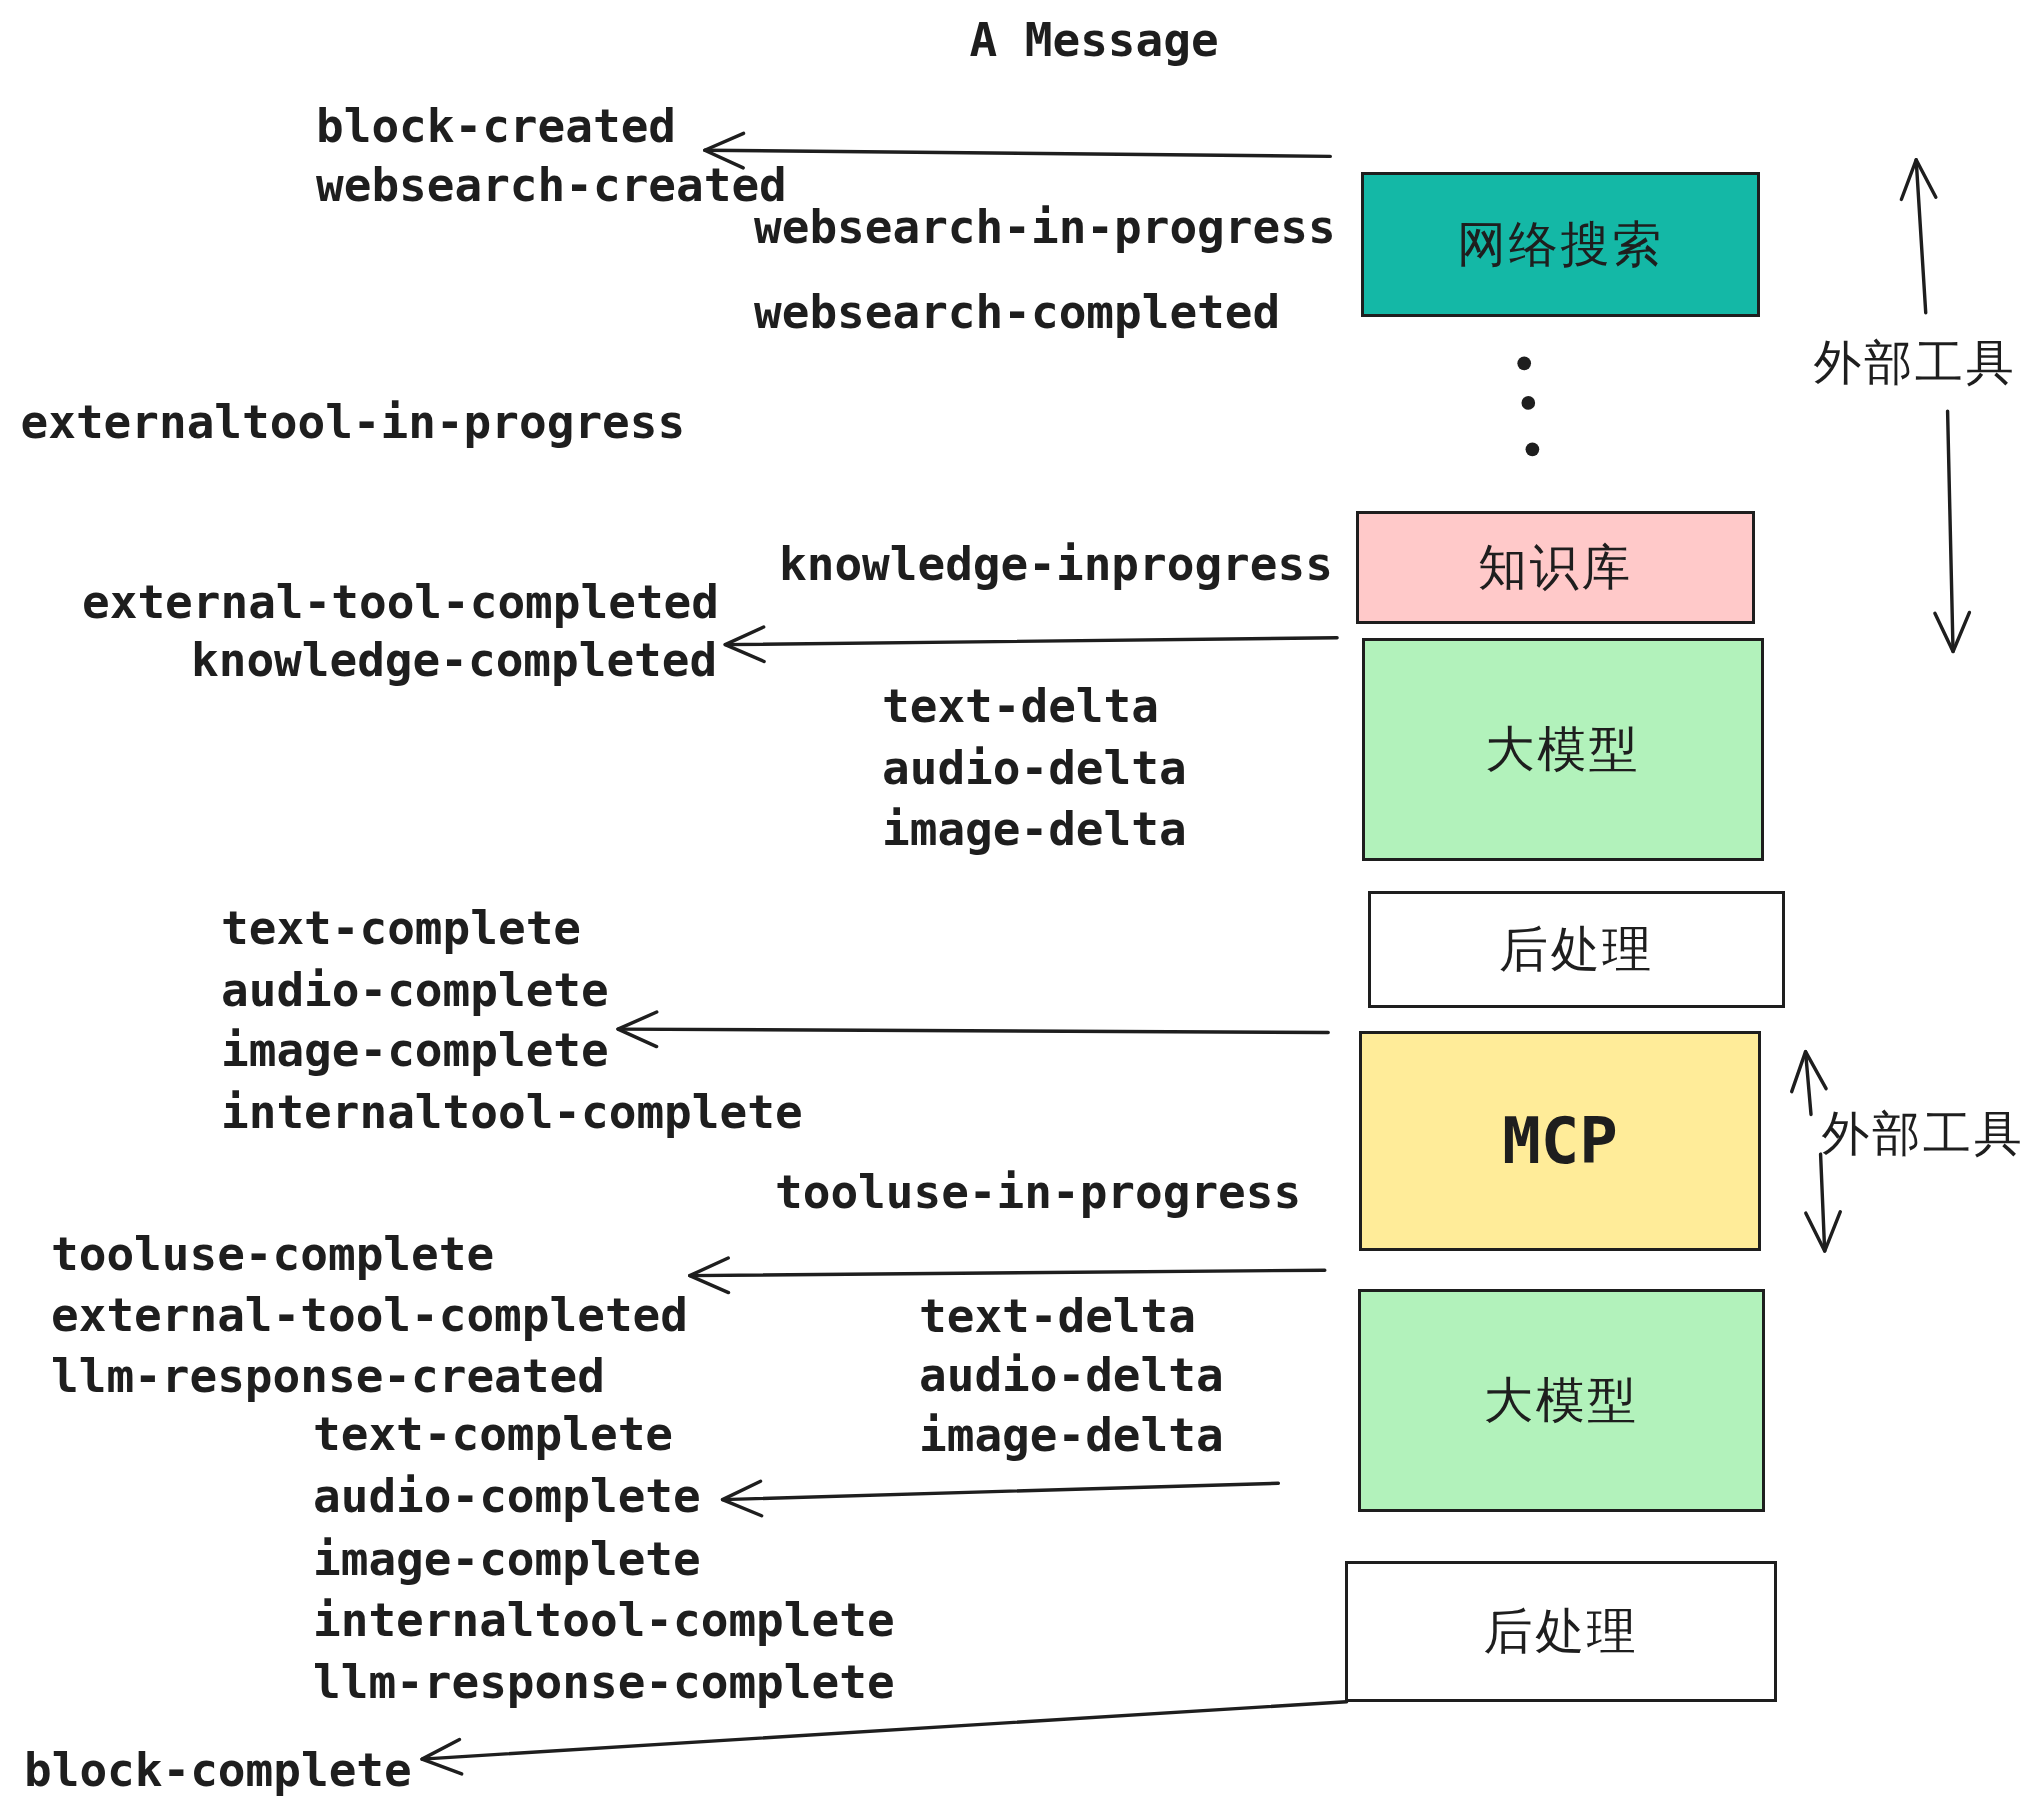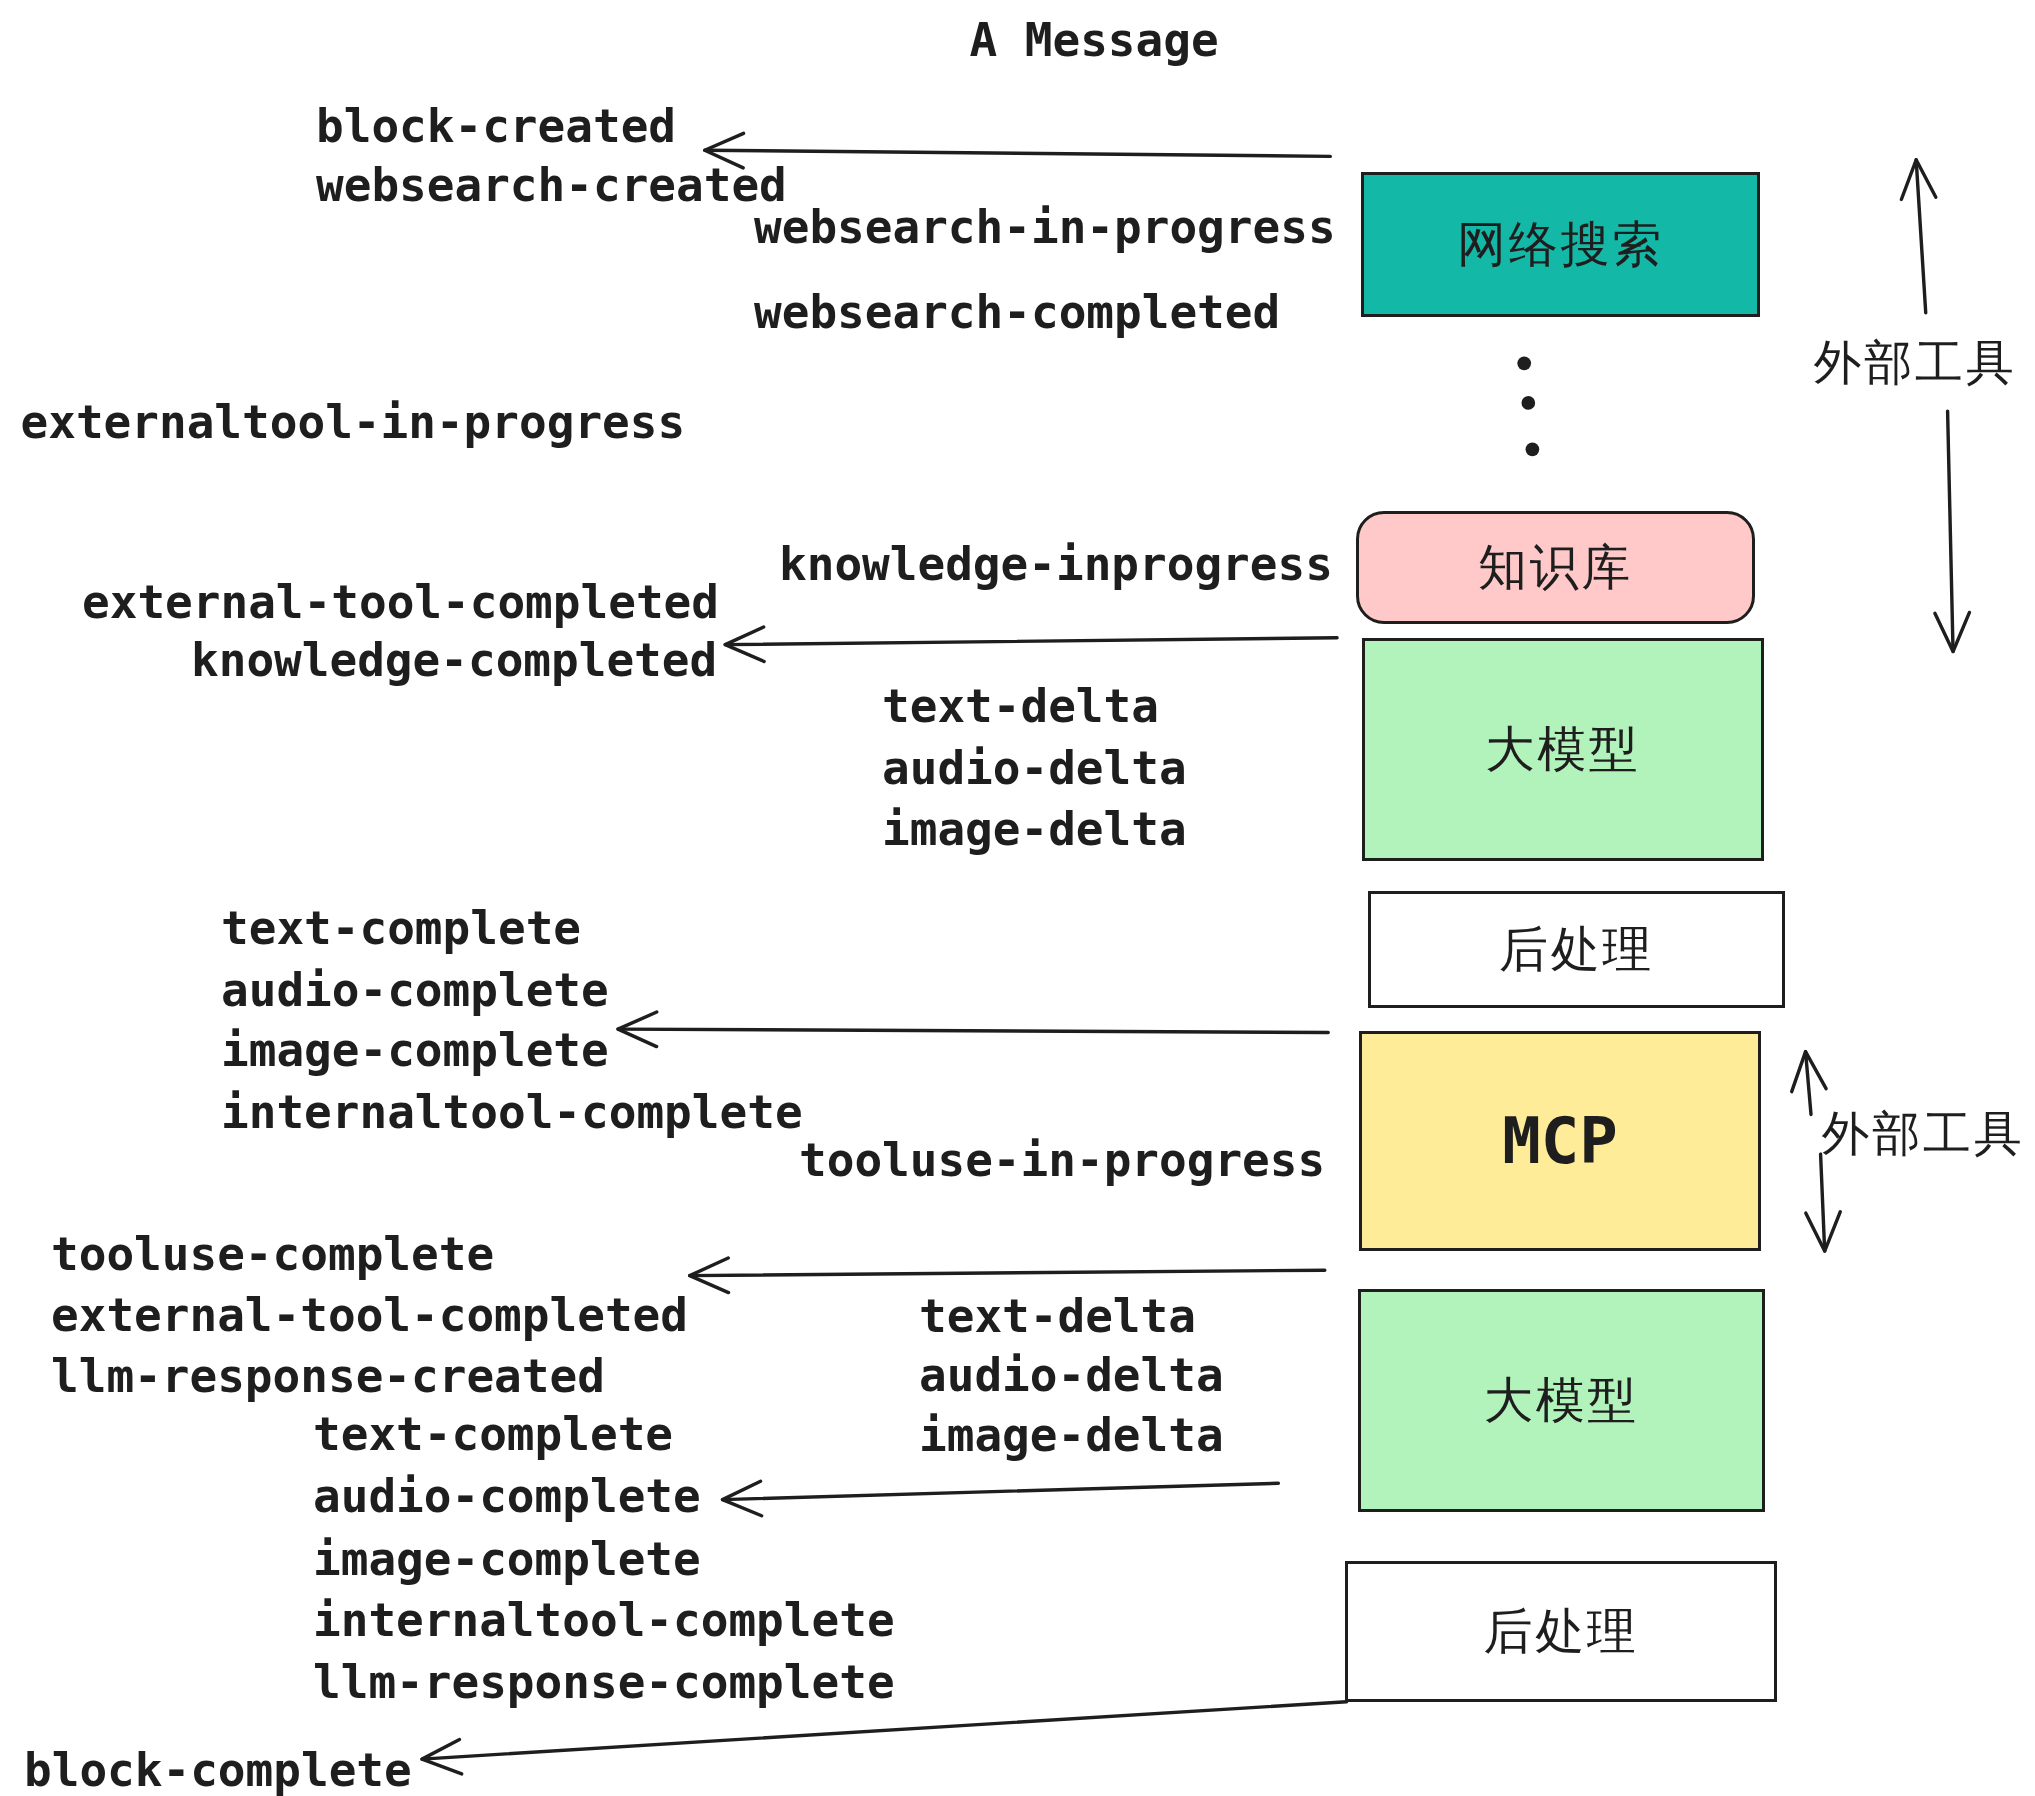--- a/index.html
+++ b/index.html
@@ -61,21 +61,21 @@
       <path d="M 2674.1 1594.2 L 2644 1540 L 2623.7 1598.6" fill="none" stroke="#1e1e1e" stroke-width="5" stroke-linecap="round" stroke-linejoin="round"></path>
       <path d="M 2666 1690 L 2672 1832" fill="none" stroke="#1e1e1e" stroke-width="5" stroke-linecap="round" stroke-linejoin="round"></path>
       <path d="M 2644.4 1776.5 L 2672 1832 L 2694.9 1774.4" fill="none" stroke="#1e1e1e" stroke-width="5" stroke-linecap="round" stroke-linejoin="round"></path>
       <circle cx="2232" cy="532" r="10" fill="#1e1e1e"></circle>
       <circle cx="2238" cy="590" r="10" fill="#1e1e1e"></circle>
       <circle cx="2244" cy="658" r="10" fill="#1e1e1e"></circle>
     </svg>
 <div class="box" style="left: 1361px; top: 172px; width: 399px; height: 145px; background: #14b8a6; border-color: rgb(30, 30, 30);">
       <span class="box-label">网络搜索</span>
     </div>
-    <div class="box" style="left: 1356px; top: 511px; width: 399px; height: 113px; background: rgb(255, 201, 201); border-color: rgb(30, 30, 30); border-radius: 28px;">
+    <div class="box" style="left: 1356px; top: 511px; width: 399px; height: 113px; background: rgb(255, 201, 201); border-color: rgb(30, 30, 30);">
       <span class="box-label">知识库</span>
     </div>
     <div class="box" style="left: 1362px; top: 638px; width: 402px; height: 223px; background: rgb(178, 242, 187); border-color: rgb(30, 30, 30);">
       <span class="box-label">大模型</span>
     </div>
     <div class="box" style="left: 1368px; top: 891px; width: 417px; height: 117px; background: rgb(255, 255, 255); border-color: rgb(30, 30, 30);">
       <span class="box-label">后处理</span>
     </div>
     <div class="box" style="left: 1359px; top: 1031px; width: 402px; height: 220px; background: rgb(255, 236, 153); border-color: rgb(30, 30, 30);">
       <span class="box-label mono">MCP</span>
@@ -96,21 +96,21 @@
     <div class="event" style="left: 779px; top: 534px;">knowledge-inprogress</div>
     <div class="event" style="left: 82px; top: 572px;">external-tool-completed</div>
     <div class="event" style="left: 191px; top: 630px;">knowledge-completed</div>
     <div class="event" style="left: 882px; top: 676px;">text-delta</div>
     <div class="event" style="left: 882px; top: 738px;">audio-delta</div>
     <div class="event" style="left: 882px; top: 799px;">image-delta</div>
     <div class="event" style="left: 221px; top: 898px;">text-complete</div>
     <div class="event" style="left: 221px; top: 960px;">audio-complete</div>
     <div class="event" style="left: 221px; top: 1020px;">image-complete</div>
     <div class="event" style="left: 221px; top: 1082px;">internaltool-complete</div>
-    <div class="event" style="left: 775px; top: 1130px; margin-left: 24px;">tooluse-in-progress</div>
+    <div class="event" style="left: 775px; top: 1162px;">tooluse-in-progress</div>
     <div class="event" style="left: 51px; top: 1224px;">tooluse-complete</div>
     <div class="event" style="left: 51px; top: 1285px;">external-tool-completed</div>
     <div class="event" style="left: 51px; top: 1346px;">llm-response-created</div>
     <div class="event" style="left: 313px; top: 1404px;">text-complete</div>
     <div class="event" style="left: 919px; top: 1286px;">text-delta</div>
     <div class="event" style="left: 919px; top: 1345px;">audio-delta</div>
     <div class="event" style="left: 919px; top: 1405px;">image-delta</div>
     <div class="event" style="left: 313px; top: 1466px;">audio-complete</div>
     <div class="event" style="left: 313px; top: 1529px;">image-complete</div>
     <div class="event" style="left: 313px; top: 1590px;">internaltool-complete</div>

